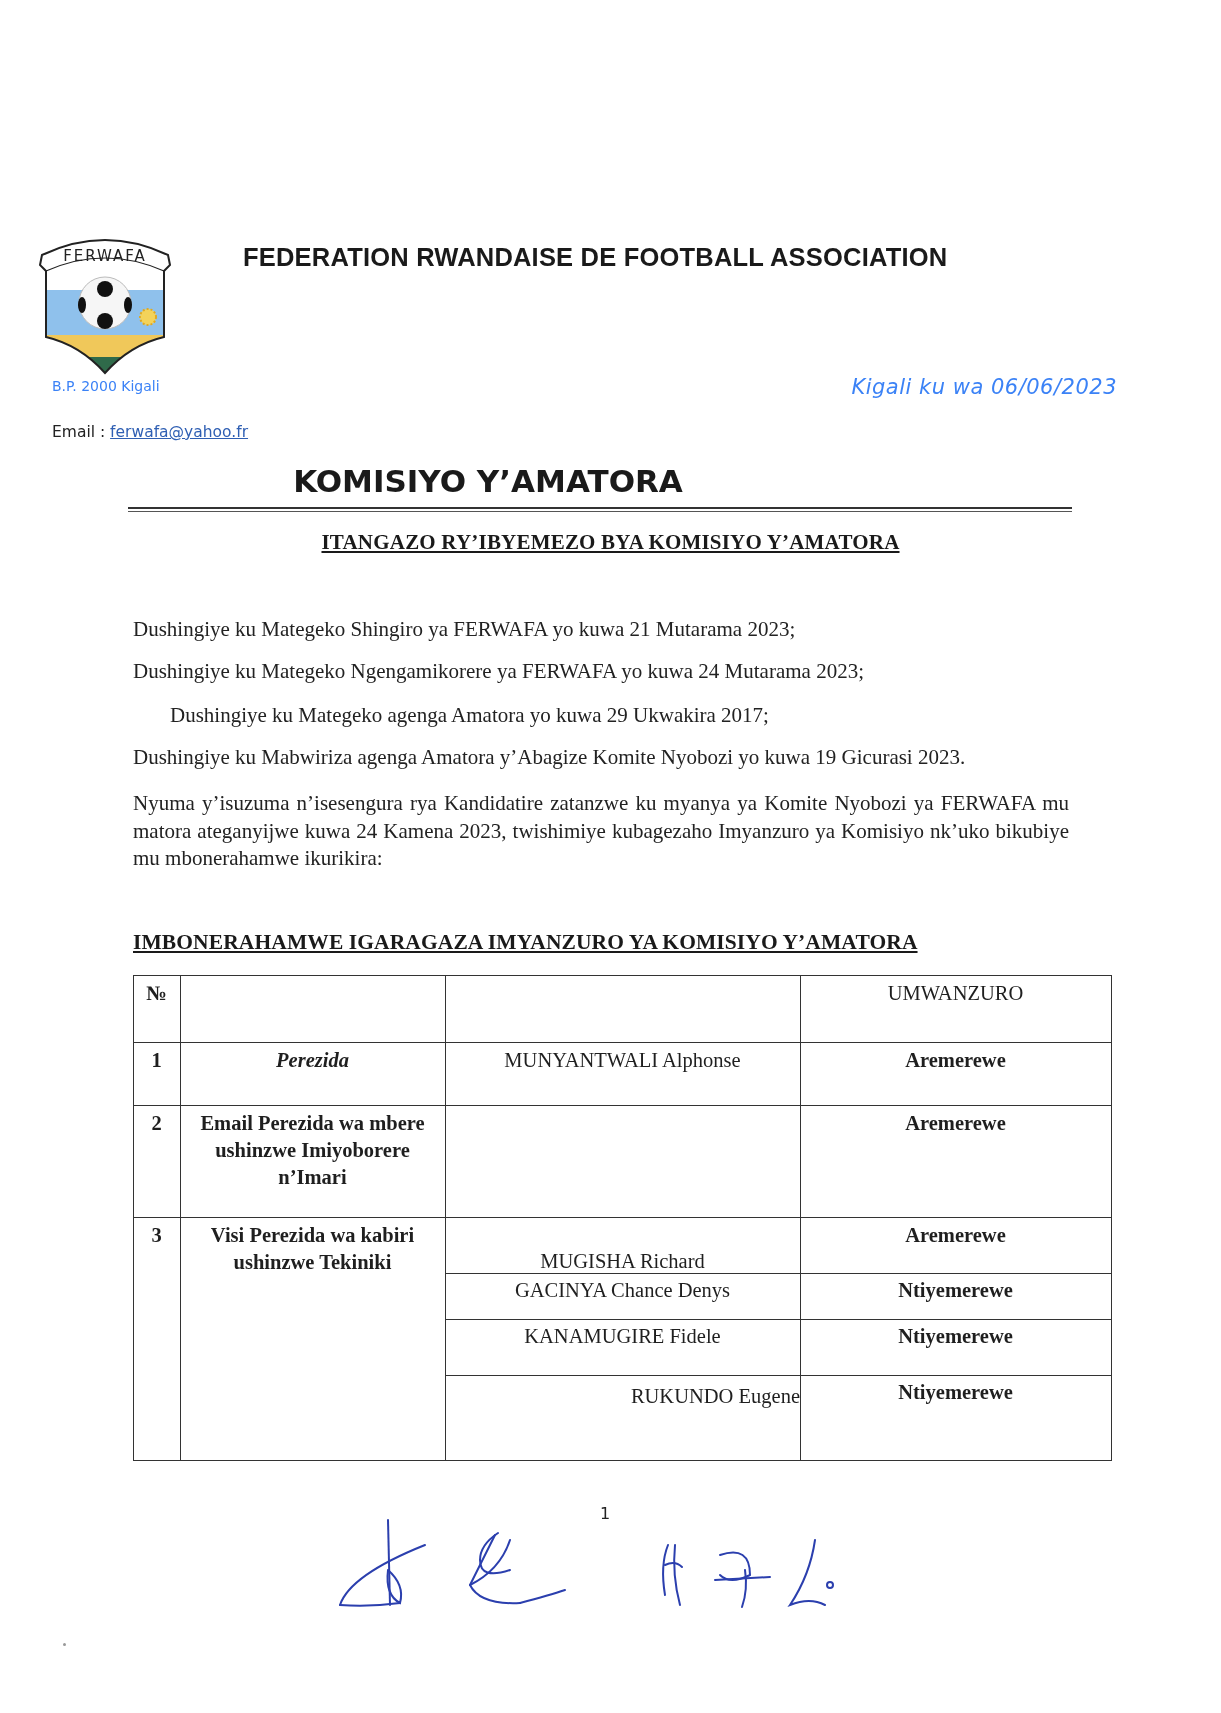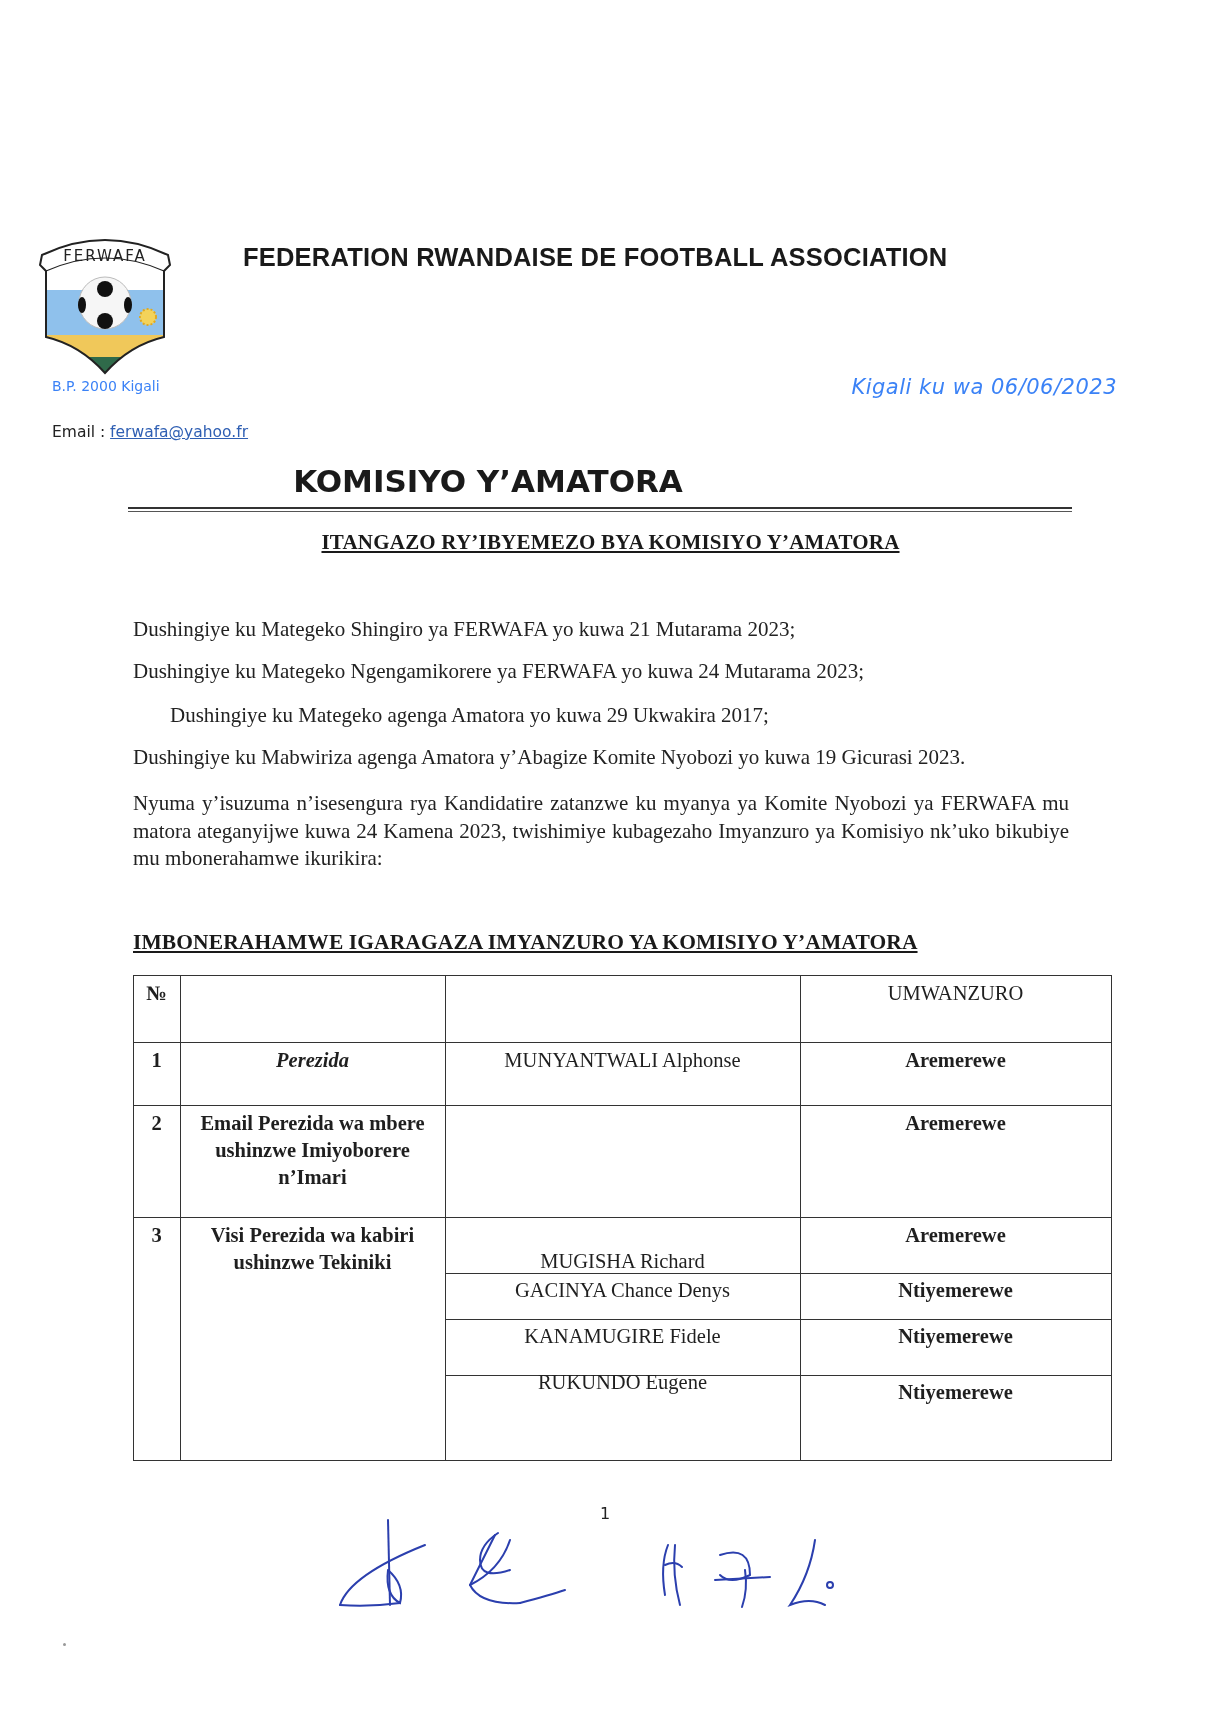--- a/index.html
+++ b/index.html
@@ -124,21 +124,21 @@
   </div>
   <div class="cell" style="left:312px; width:355px; top:273px;">MUGISHA Richard</div>
   <div class="cell bold" style="left:667px; width:311px; top:247px;">Aremerewe</div>
 
   <div class="cell" style="left:312px; width:355px; top:302px;">GACINYA Chance Denys</div>
   <div class="cell bold" style="left:667px; width:311px; top:302px;">Ntiyemerewe</div>
 
   <div class="cell" style="left:312px; width:355px; top:348px;">KANAMUGIRE Fidele</div>
   <div class="cell bold" style="left:667px; width:311px; top:348px;">Ntiyemerewe</div>
 
-  <div class="cell" style="left:312px; width:355px; top:394px;">RUKUNDO Eugene</div>
+  <div class="cell" style="left:312px; width:355px; top:408px;text-align:right;">RUKUNDO Eugene</div>
   <div class="cell bold" style="left:667px; width:311px; top:404px;">Ntiyemerewe</div>
 </div>
 
 <div id="page-num" class="abs dejavu">1</div>
 
 <div id="sig" class="abs">
   <svg width="700" height="110" viewBox="0 0 700 110">
     <g fill="none" stroke="#2b3fae" stroke-width="2" stroke-linecap="round">
 
       <path d="M58 15 L60 100"></path>

